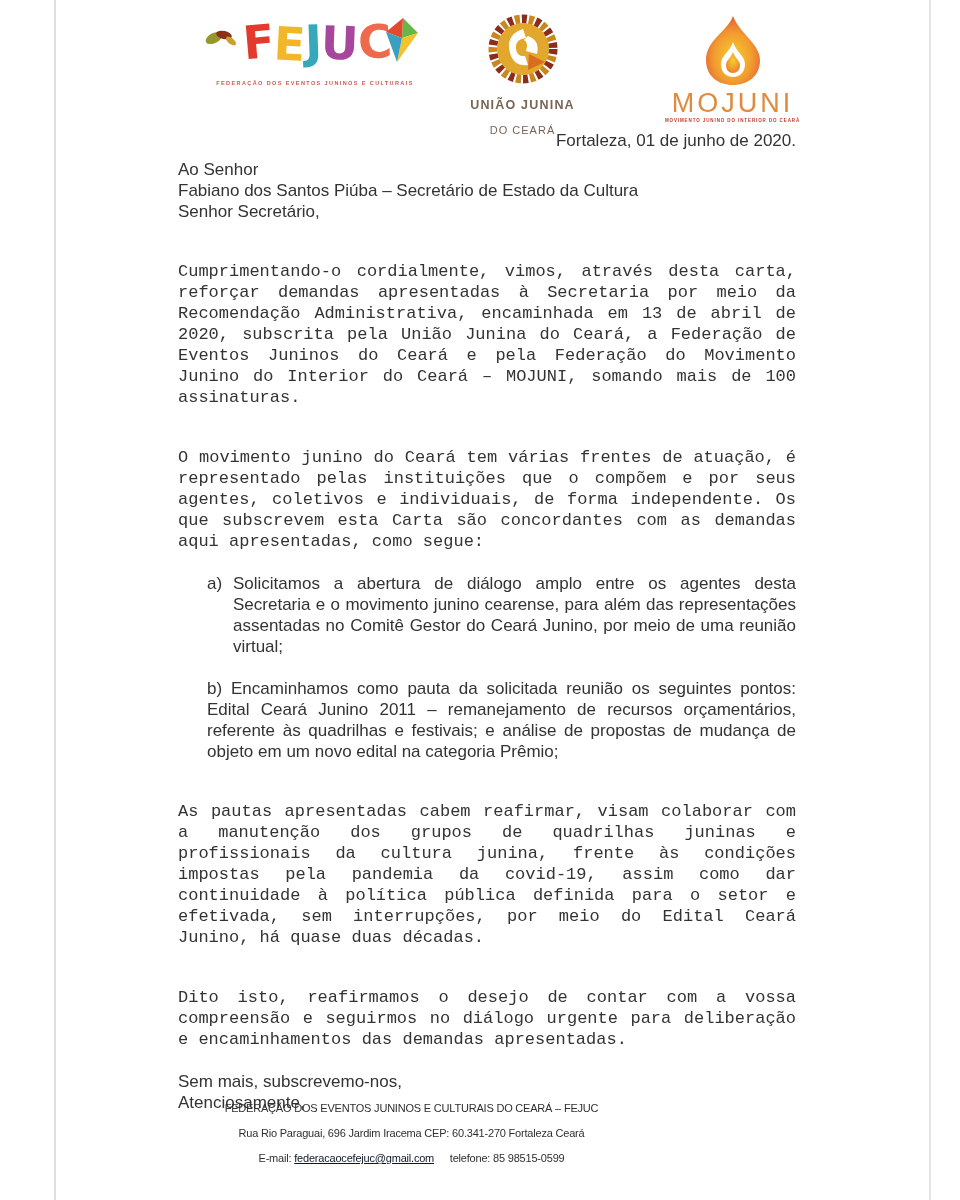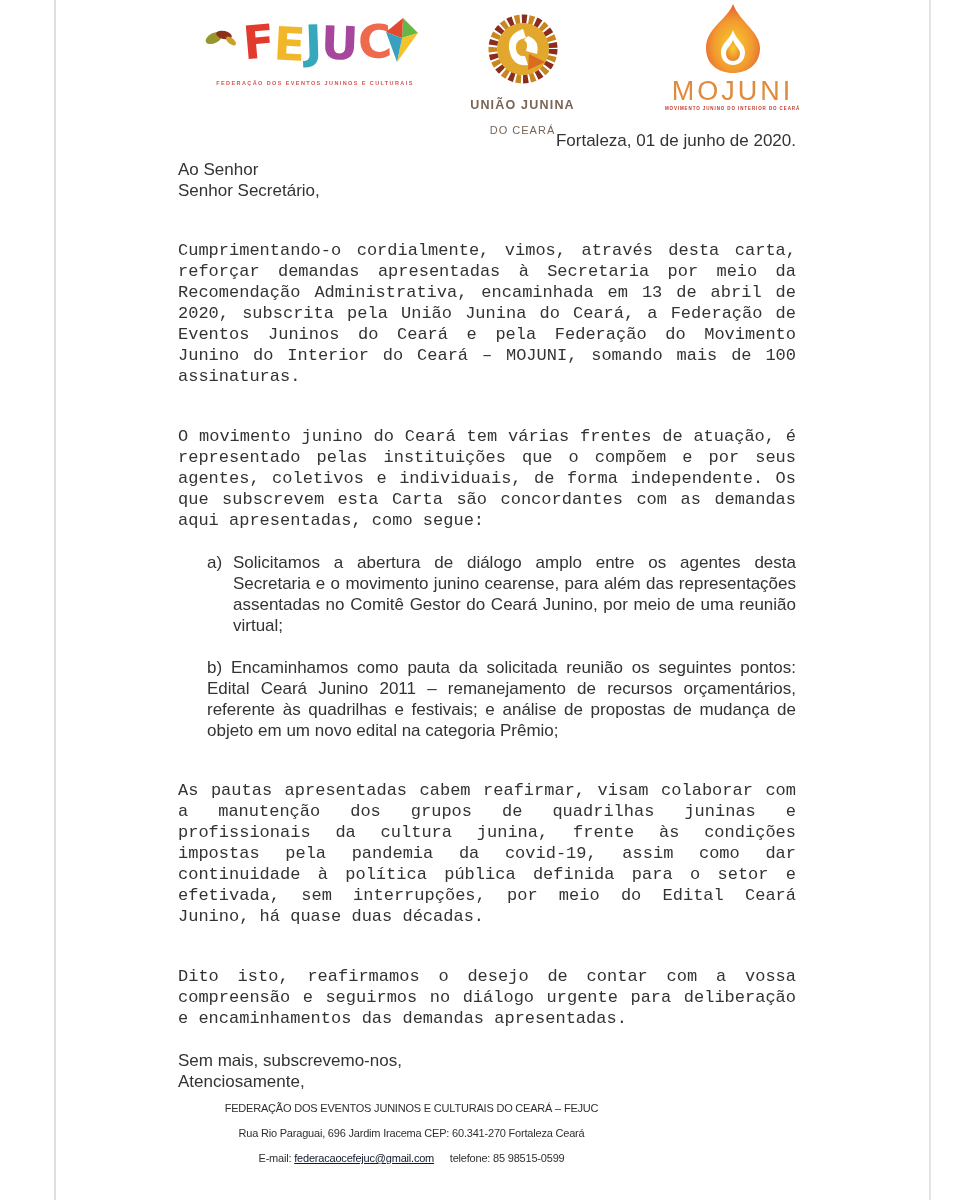--- a/index.html
+++ b/index.html
@@ -25,21 +25,21 @@
   .fj-u{color:#a6479d;transform:rotate(2deg) translateY(1px);}
   .fj-c{color:#ef6a4d;transform:rotate(-4deg);}
   .fejuc-kite{position:absolute;right:2px;top:4px;}
   .fejuc-leaf{position:absolute;left:-6px;top:-4px;}
   .fejuc-tagline{font-size:5.5px;letter-spacing:1.4px;color:#d6554d;font-weight:bold;margin-top:2px;white-space:nowrap;}
 
   .logo-uniao{left:460px;top:12px;width:125px;}
   .uniao-line1{font-size:12.5px;font-weight:bold;color:#7a6454;letter-spacing:1.2px;margin-top:4px;white-space:nowrap;}
   .uniao-line2{font-size:11px;font-weight:normal;color:#7a6454;letter-spacing:1px;margin-top:12px;}
 
-  .logo-mojuni{left:645px;top:4px;width:175px;}
+  .logo-mojuni{left:645px;top:16px;width:175px;}
   .mojuni-name{font-size:27px;color:#e08a3e;letter-spacing:3px;line-height:26px;font-family:"Liberation Sans",sans-serif;}
   .mojuni-tagline{font-size:4.5px;letter-spacing:0.9px;color:#c0392b;font-weight:bold;margin-top:2px;white-space:nowrap;}
 
   
   .content{position:absolute;left:178px;top:130px;width:618px;font-size:17px;line-height:21px;color:#333333;}
   .date-line{text-align:right;}
   .recipient{margin-top:8px;}
   .para{margin-top:39px;text-align:justify;font-family:Liberation Mono, monospace;}
   .list-item{margin-top:21px;margin-left:29px;}
   .list-flex{display:flex;}
@@ -124,20 +124,21 @@
     </span>
     <div class="mojuni-name">MOJUNI</div>
     <div class="mojuni-tagline">MOVIMENTO JUNINO DO INTERIOR DO CEARÁ</div>
   </div>
 
   <div class="content">
     <div class="date-line">Fortaleza, 01 de junho de 2020.</div>
 
     <div class="recipient">
       <div>Ao Senhor</div>
+      <div>Fabiano dos Santos Piúba – Secretário de Estado da Cultura</div>
       <div>Senhor Secretário,</div>
     </div>
 
     <div class="para">Cumprimentando-o cordialmente, vimos, através desta carta, reforçar demandas apresentadas à Secretaria por meio da Recomendação Administrativa, encaminhada em 13 de abril de 2020, subscrita pela União Junina do Ceará, a Federação de Eventos Juninos do Ceará e pela Federação do Movimento Junino do Interior do Ceará – MOJUNI, somando mais de 100 assinaturas.</div>
     <div class="para">O movimento junino do Ceará tem várias frentes de atuação, é representado pelas instituições que o compõem e por seus agentes, coletivos e individuais, de forma independente. Os que subscrevem esta Carta são concordantes com as demandas aqui apresentadas, como segue:</div>
 
     <div class="list-item list-flex">
       <div class="list-label">a)</div>
       <div class="list-text">Solicitamos a abertura de diálogo amplo entre os agentes desta Secretaria e o movimento junino cearense, para além das representações assentadas no Comitê Gestor do Ceará Junino, por meio de uma reunião virtual;</div>
     </div>

